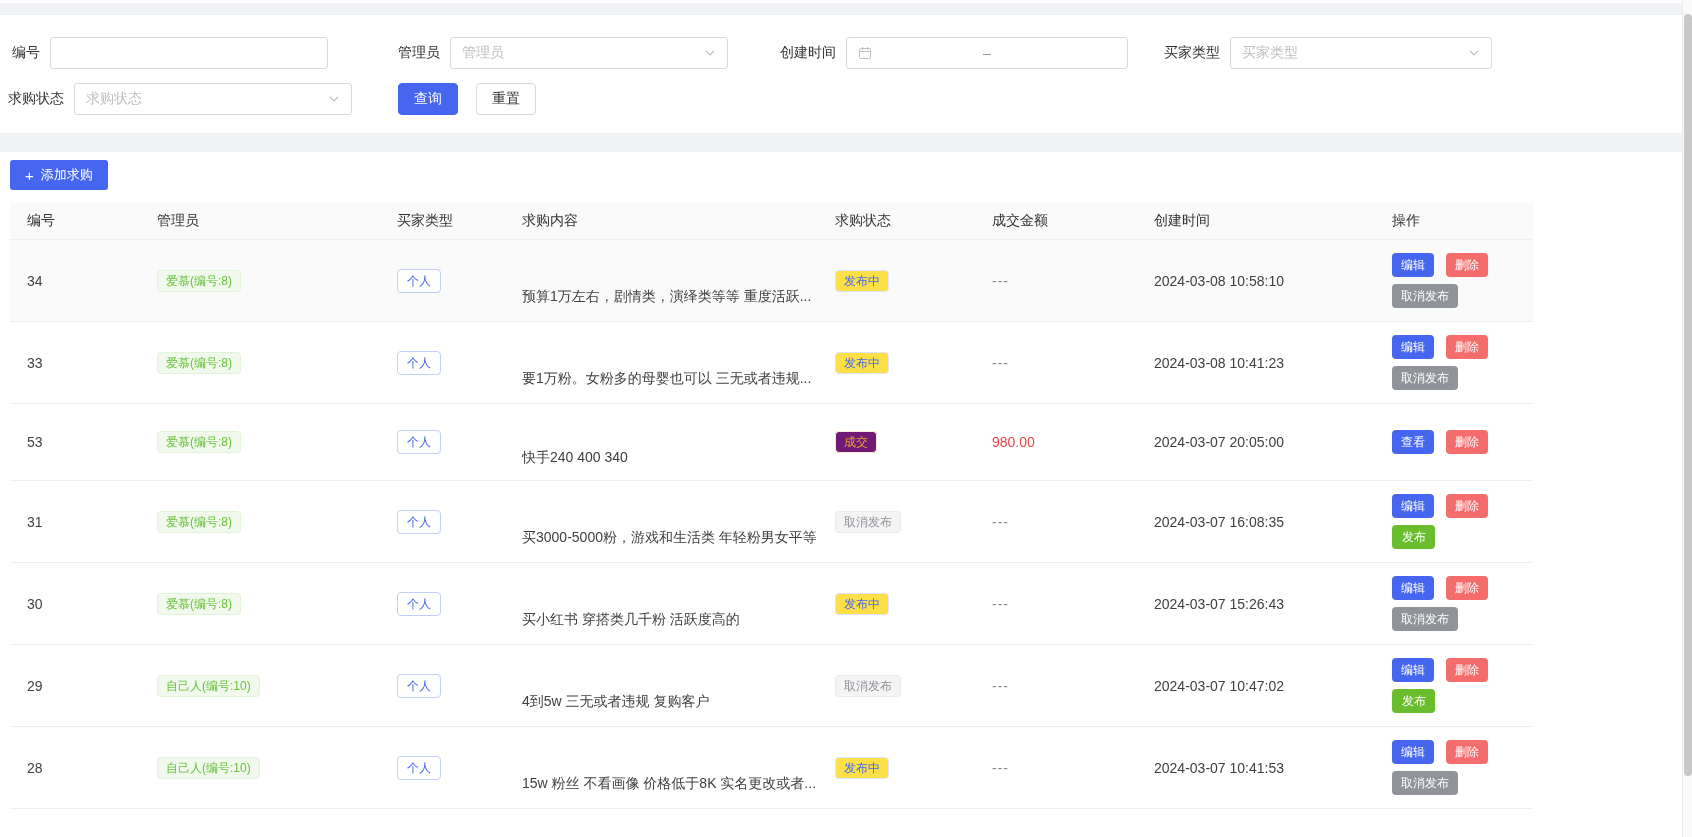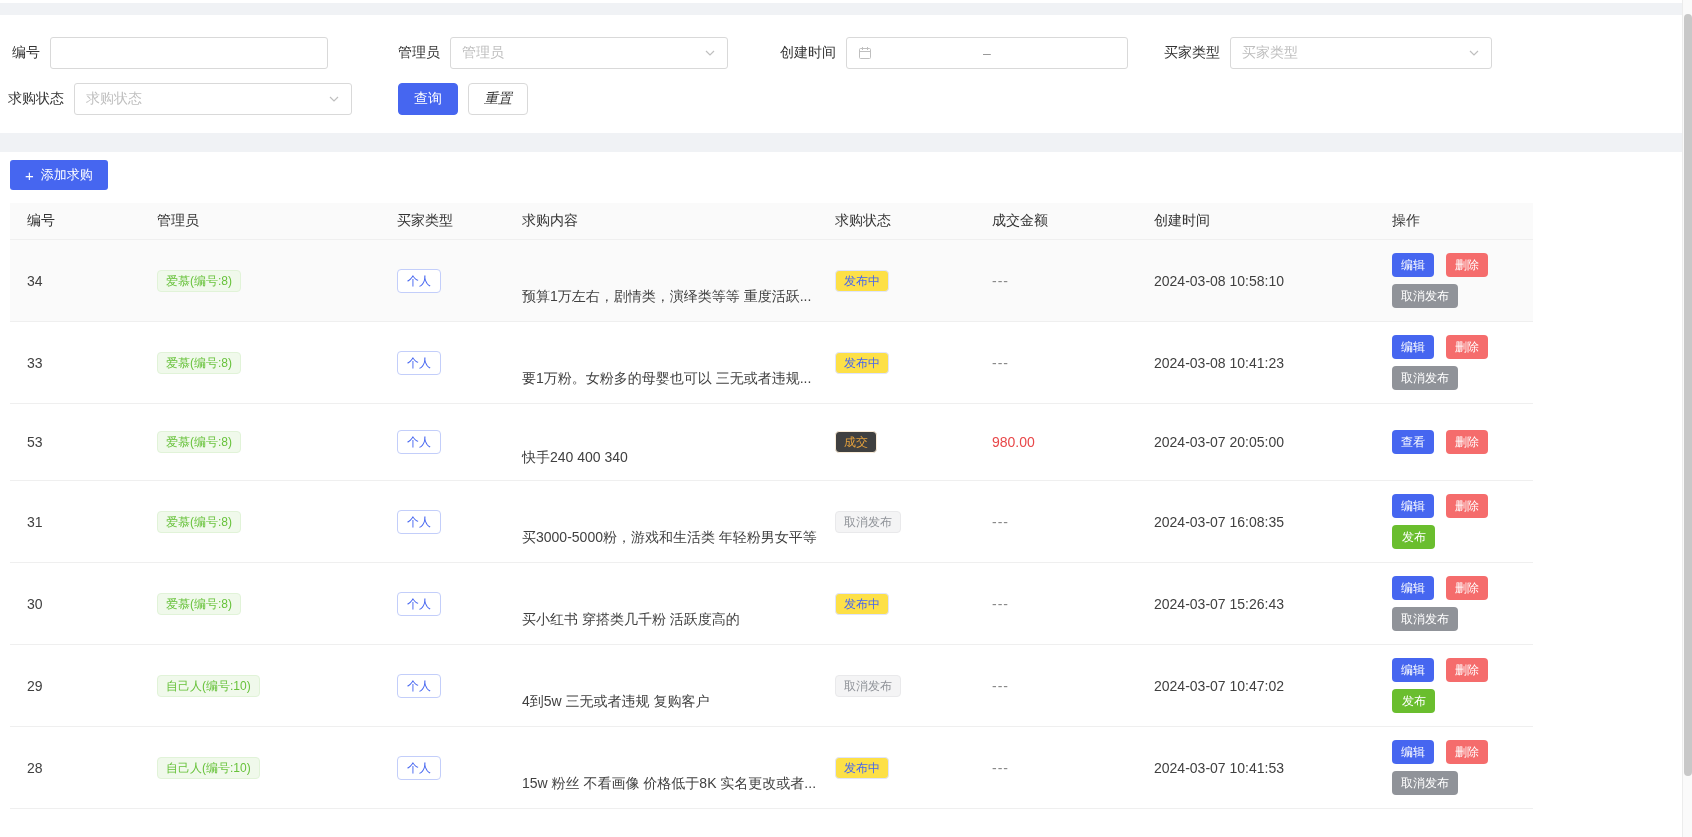--- a/index.html
+++ b/index.html
@@ -46,21 +46,21 @@
     box-sizing:border-box;}
   .tr.hl{background:#fafafa;border-top:1px solid #efefef;}
   .td{padding-left:17px;color:#404040;}
   .cellwrap{white-space:nowrap;overflow:hidden;margin-top:32px;}
   
   .tag{display:inline-block;font-size:12px;line-height:20px;padding:0 8px;border-radius:4px;
     white-space:nowrap;}
   .tag-green{background:#f0f9eb;border:1px solid #e1f3d8;color:#67c23a;}
   .tag-outline{background:#fff;border:1px solid #c3cefa;color:#4666f0;padding:1px 9px;}
   .tag-blue{background:#fde047;border:1px solid #dfe4fd;color:#4666f0;}
-  .tag-orange{background:#404040;border:1px solid #faecd8;color:#e6a23c;}
+  .tag-orange{background:#701a75;border:1px solid #faecd8;color:#e6a23c;}
   .tag-gray{background:#f4f4f5;border:1px solid #e9e9eb;color:#909399;}
   .amount{color:#e84749;}
   .amount-empty{color:#8a8a8a;letter-spacing:1px;}
   
   .btn-line{display:flex;gap:12px;margin-top:7px;}
   .btn-line:first-child{margin-top:0;}
   .abtn{border:none;border-radius:4px;color:#fff;font-size:12px;line-height:1;
     padding:6px 9px;cursor:pointer;font-family:inherit;white-space:nowrap;}
   .abtn-primary{background:#4666f0;}
   .abtn-danger{background:#f56c6c;}
@@ -128,21 +128,21 @@
       <div class="control select" style="width:278px;">
         <span class="ph">求购状态</span>
         <span class="chev">
           <svg width="12" height="12" viewBox="0 0 12 12" fill="none">
               <path d="M2 4l4 4 4-4" stroke="currentColor" stroke-width="1.2"></path>
             </svg>
         </span>
       </div>
     </div>
     <button class="btn btn-primary" style="margin-left:46px;">查询</button>
-    <button class="btn btn-plain" style="margin-left:10px;font-style:italic;">重置</button>
+    <button class="btn btn-plain" style="margin-left:18px;">重置</button>
   </div>
 </div>
 
 <div class="band"></div>
 
 <div class="content">
   <button class="add-btn">
     <span class="plus">+</span>
     <span>添加求购</span>
   </button>

